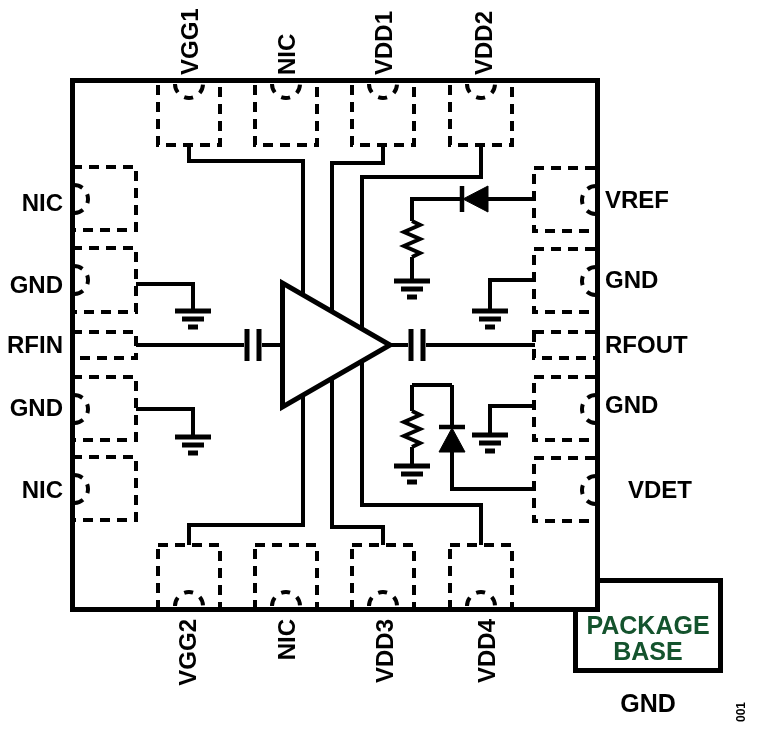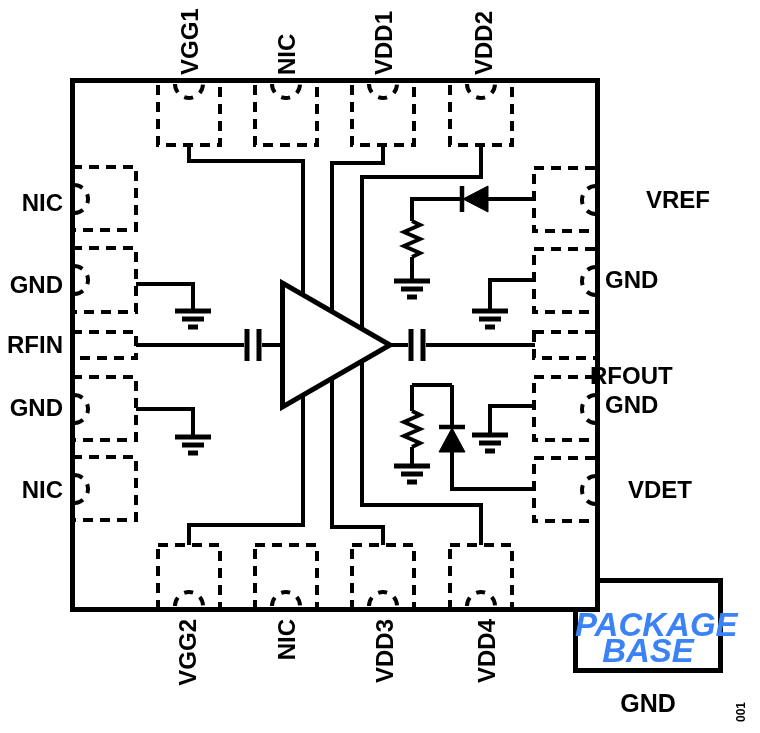--- a/index.html
+++ b/index.html
@@ -5,21 +5,21 @@
   html,body{margin:0;padding:0;background:#fff;}
   #canvas{position:relative;width:760px;height:733px;background:#fff;overflow:hidden;
           font-family:"Liberation Sans","DejaVu Sans",sans-serif;}
   #art{position:absolute;left:0;top:0;}
   .pinlabel{position:absolute;font-weight:bold;font-size:24px;line-height:24px;color:#000;white-space:nowrap;}
   .vlabel{transform-origin:0 0;transform:rotate(-90deg);width:90px;height:24px;}
   .vlabel.bottomrow{text-align:right;}
   .leftcol{width:100px;text-align:right;}
   .rightcol{width:110px;text-align:left;}
   .pkgtext{position:absolute;left:575px;top:612px;width:146px;text-align:center;
-           font-weight:bold;font-size:33px;line-height:26px;color:#3b82f6;font-style:italic;}
+           font-weight:bold;font-size:25px;line-height:26px;color:#14532d;}
   .pkggnd{position:absolute;left:575px;top:691px;width:146px;text-align:center;
           font-weight:bold;font-size:25px;line-height:25px;color:#000;}
   .fignum{position:absolute;left:734px;top:722px;width:40px;font-size:12px;font-weight:bold;
           line-height:14px;color:#000;transform-origin:0 0;transform:rotate(-90deg);}
 </style>
 </head>
 <body>
 
 <div id="canvas">
 
@@ -198,23 +198,23 @@
   <div class="pinlabel vlabel bottomrow" style="left:275px;top:709px;">NIC</div>
   <div class="pinlabel vlabel bottomrow" style="left:373px;top:709px;">VDD3</div>
   <div class="pinlabel vlabel bottomrow" style="left:475px;top:709px;">VDD4</div>
 
   <div class="pinlabel leftcol" style="left:-37px;top:191px;">NIC</div>
   <div class="pinlabel leftcol" style="left:-37px;top:273px;">GND</div>
   <div class="pinlabel leftcol" style="left:-37px;top:333px;">RFIN</div>
   <div class="pinlabel leftcol" style="left:-37px;top:396px;">GND</div>
   <div class="pinlabel leftcol" style="left:-37px;top:478px;">NIC</div>
 
-  <div class="pinlabel rightcol" style="left:605px;top:188px;margin-left:41px;">VREF</div>
+  <div class="pinlabel rightcol" style="left:605px;top:188px;">VREF</div>
   <div class="pinlabel rightcol" style="left:605px;top:268px;">GND</div>
-  <div class="pinlabel rightcol" style="left:590px;top:333px;margin-top:31px;">RFOUT</div>
+  <div class="pinlabel rightcol" style="left:605px;top:333px;">RFOUT</div>
   <div class="pinlabel rightcol" style="left:605px;top:393px;">GND</div>
   <div class="pinlabel rightcol" style="left:605px;top:478px;text-align:center;">VDET</div>
 
   <div class="pkgtext">
     <div>PACKAGE</div>
     <div>BASE</div>
   </div>
   <div class="pkggnd">GND</div>
 
   <div class="fignum">001</div>

